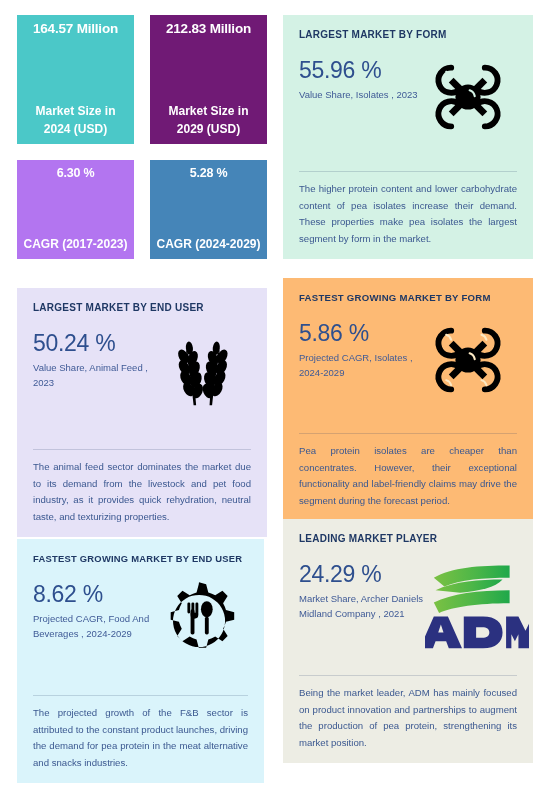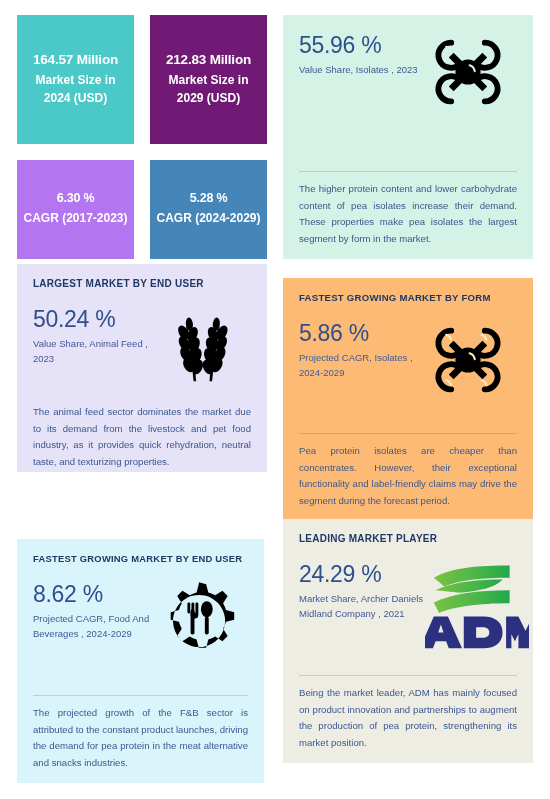--- a/index.html
+++ b/index.html
@@ -24,21 +24,21 @@
     display: grid;
     grid-template-columns: 117px 117px;
     grid-template-rows: 129px 99px;
     column-gap: 16px;
     row-gap: 16px;
   }
   .kpi {
     display: flex;
     flex-direction: column;
     align-items: center;
-    justify-content: center;
+    justify-content: space-between;
     text-align: center;
     color: #ffffff;
     padding: 6px 6px;
   }
   .kpi-value {
     font-size: 13.5px;
     font-weight: bold;
     letter-spacing: -0.2px;
     line-height: 1.2;
     margin-bottom: 4px;
@@ -119,21 +119,21 @@
 
   
   .card.mint     { background: #D4F2E5; }
   .card.lavender { background: #E6E2F7; }
   .card.cream    { background: #fdba74; }
   .card.ice      { background: #DAF4FB; }
   .card.stone    { background: #EDEDE4; }
 
   
   .card.pos-r1c2 { left: 283px; top: 15px;  width: 250px; height: 244px; }
-  .card.pos-r2c1 { left: 17px;  top: 264px; width: 250px; height: 208px; }
+  .card.pos-r2c1 { left: 17px;  top: 288px; width: 250px; height: 249px; }
   .card.pos-r2c2 { left: 283px; top: 278px; width: 250px; height: 243px; }
   .card.pos-r3c1 { left: 17px;  top: 539px; width: 247px; height: 244px; }
   .card.pos-r3c2 { left: 283px; top: 519px; width: 250px; height: 244px; }
 
   
   .card.pos-r3c1 .card-title { font-size: 9.4px; }
   .card.pos-r2c2 .card-title { font-size: 9.6px; }
 
   svg { display: block; }
 </style>
@@ -155,20 +155,21 @@
       <div class="kpi-value">6.30 %</div>
       <div class="kpi-label">CAGR (2017-2023)</div>
     </div>
     <div class="kpi blue">
       <div class="kpi-value">5.28 %</div>
       <div class="kpi-label">CAGR (2024-2029)</div>
     </div>
   </div>
 
   <div class="card mint pos-r1c2">
+    <div class="card-title">LARGEST MARKET BY FORM</div>
     <div class="card-body">
       <div class="stat-block">
         <div class="stat-value">55.96 %</div>
         <div class="stat-label">Value Share, Isolates , 2023</div>
       </div>
       <div class="icon-wrap">
         <svg width="84" height="84" viewBox="0 0 100 100">
           <g stroke="#000" stroke-width="8" fill="none">
             <line x1="30" y1="30" x2="50" y2="50"></line>
             <line x1="70" y1="30" x2="50" y2="50"></line>

